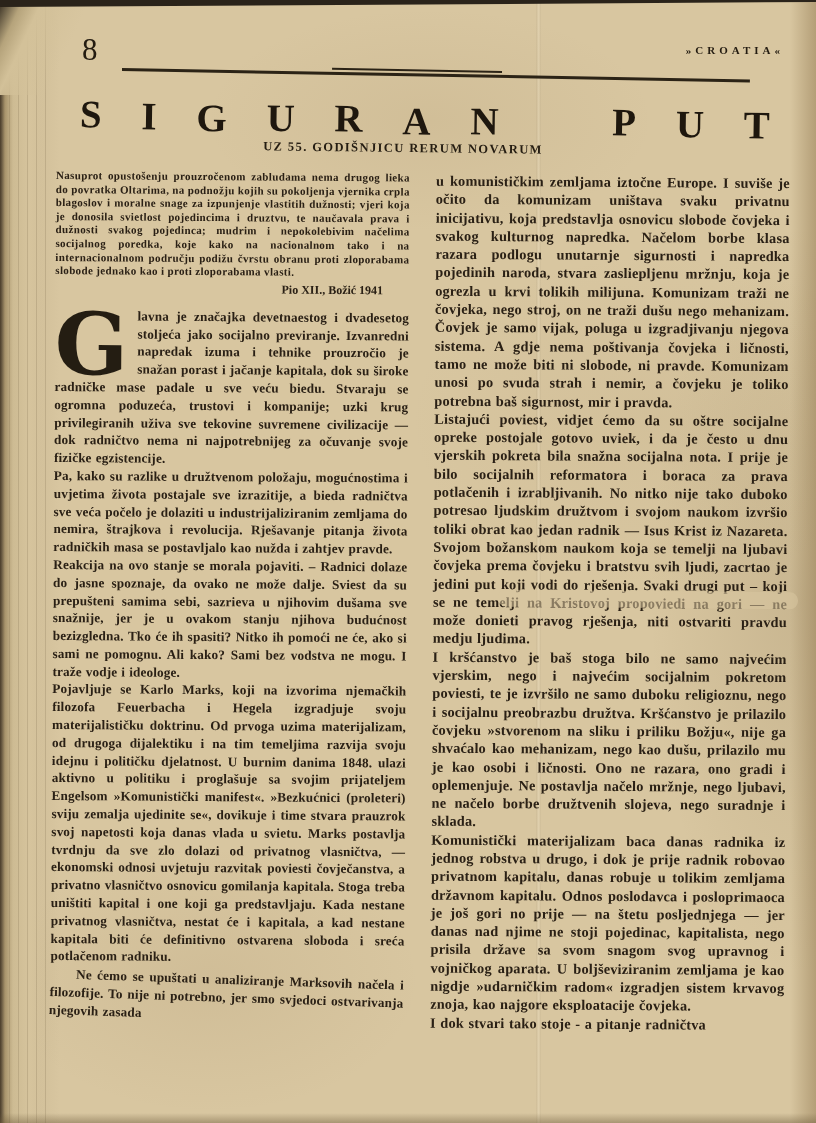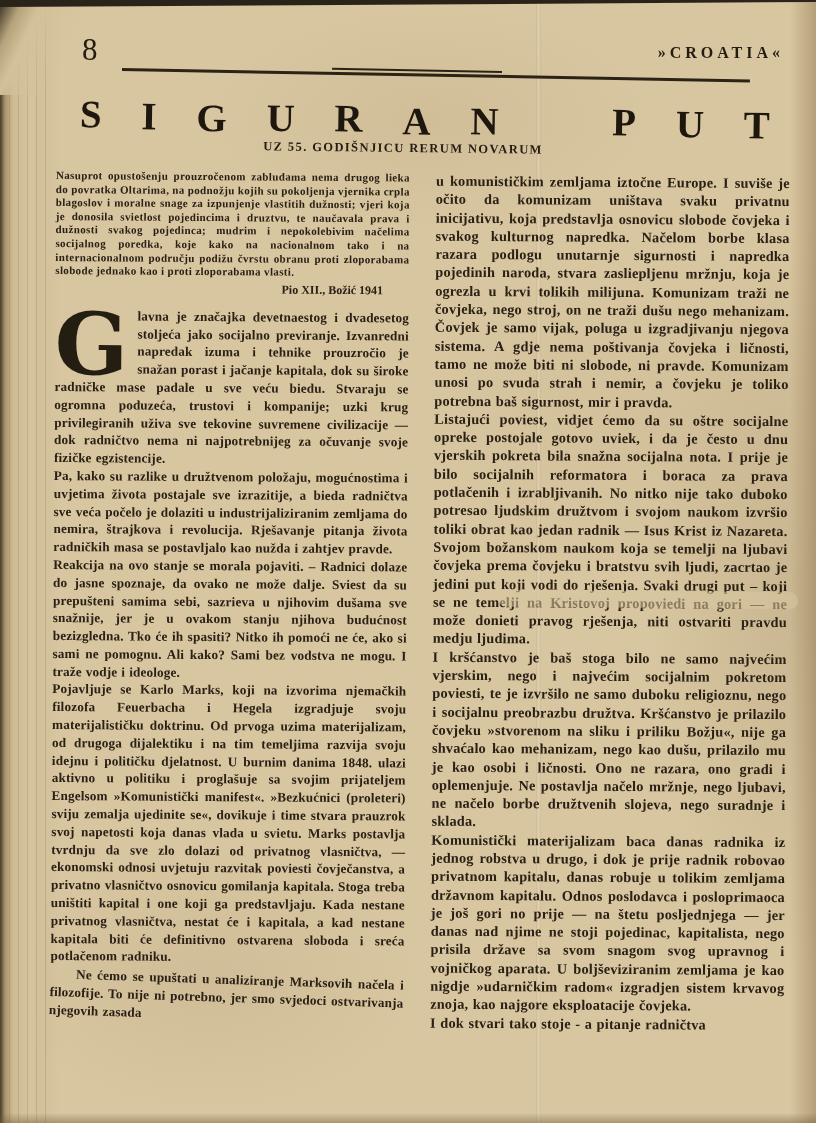--- a/index.html
+++ b/index.html
@@ -34,21 +34,21 @@
     background:linear-gradient(90deg, rgba(120,100,66,.10), rgba(255,248,228,.22) 55%, rgba(120,100,66,.10));}
   .fade-artifact{position:absolute;left:498px;top:591px;width:300px;height:17px;z-index:6;
     background:rgba(216,198,160,.55);border-radius:8px;transform:rotate(.5deg);}
 
   
   .print{position:absolute;left:56px;top:30px;width:734px;z-index:4;}
   .masthead{position:relative;height:60px;}
   .page-number{position:absolute;left:26px;top:2px;font-size:31px;font-weight:400;color:#241c11;}
   .masthead-rule{position:absolute;left:66px;top:38px;width:628px;height:3px;background:#2b2316;transform:rotate(1.05deg);transform-origin:left center;}
   .masthead-rule::after{content:"";position:absolute;left:210px;top:-4px;width:170px;height:2px;background:#2b2316;}
-  .brand-title{position:absolute;right:6px;top:14px;font-size:16px;font-weight:700;letter-spacing:4px;color:#241c11;}
+  .brand-title{position:absolute;right:6px;top:14px;font-size:11px;font-weight:700;letter-spacing:4px;color:#241c11;}
 
   .article-title{display:flex;justify-content:space-between;align-items:baseline;
     padding:2px 20px 0 24px;transform:rotate(.85deg);transform-origin:left center;
     font-size:39px;font-weight:700;color:#1e170e;}
   .article-title span{display:inline-block;}
   .article-title span.sp{width:34px;}
   .article-title span:nth-child(3n){transform:translateY(1px);}
   .article-title span:nth-child(4n+1){transform:translateY(-1px);}
 
   .article-subtitle{margin-top:4px;text-align:center;transform:translateX(-20px) rotate(.7deg);

